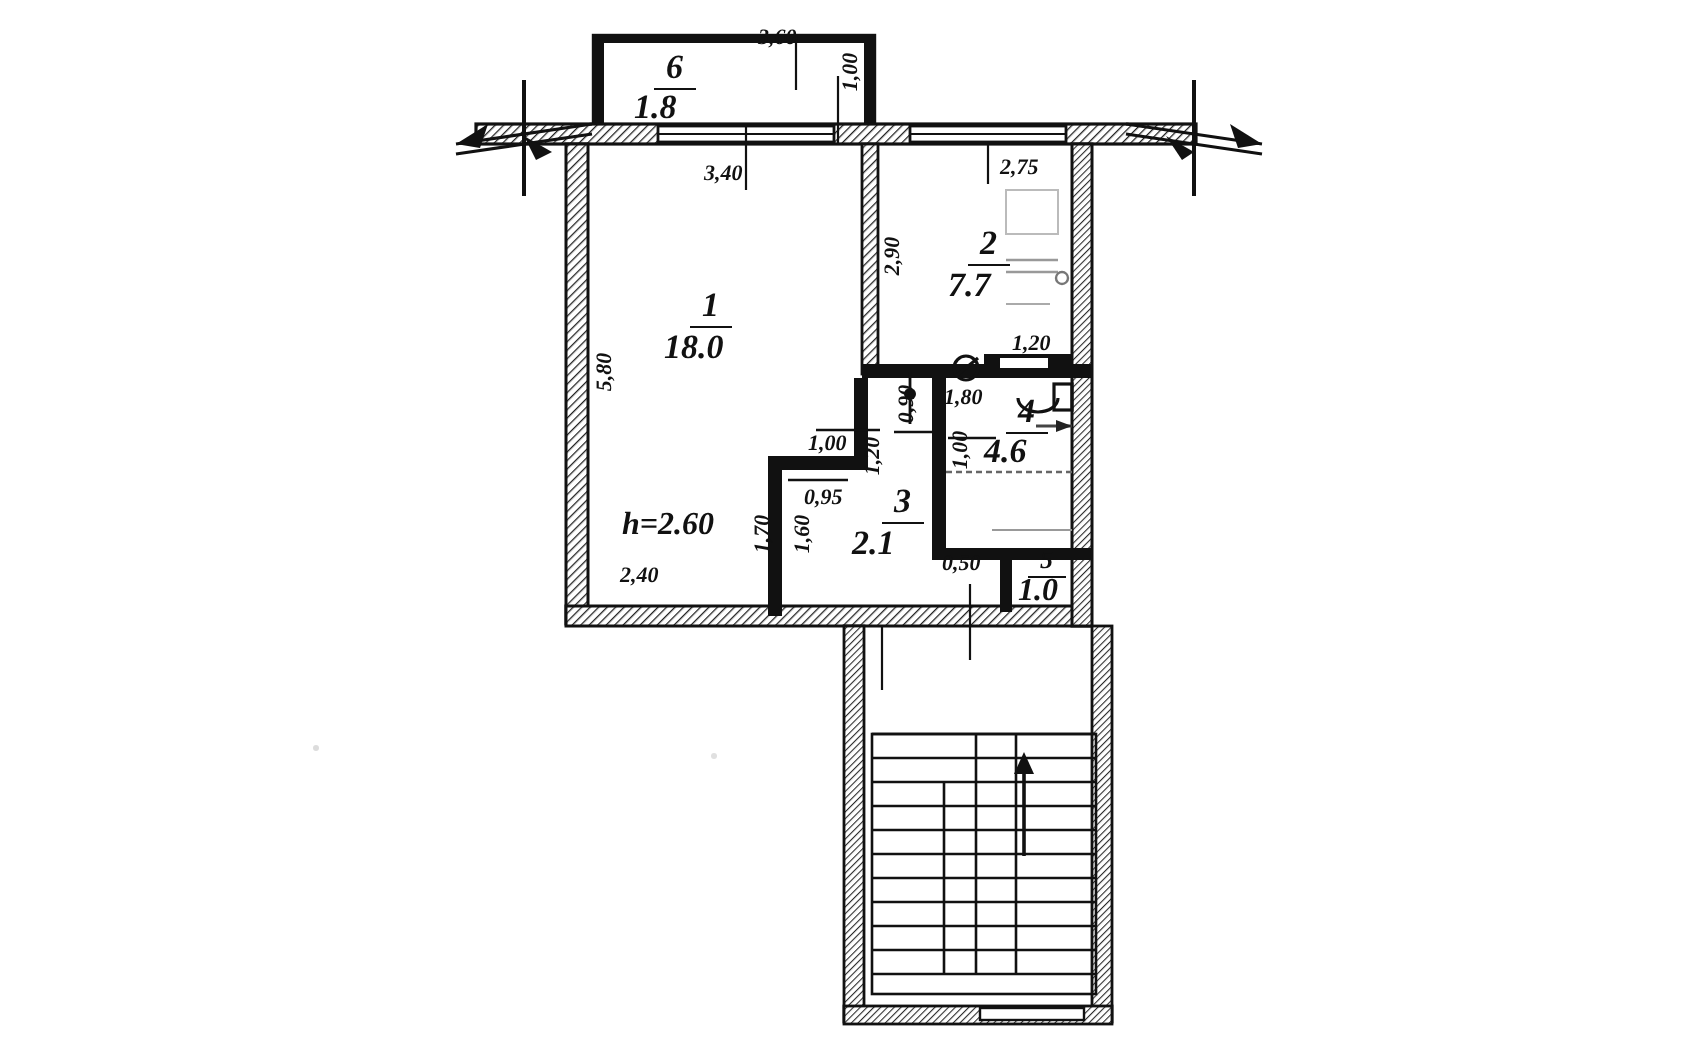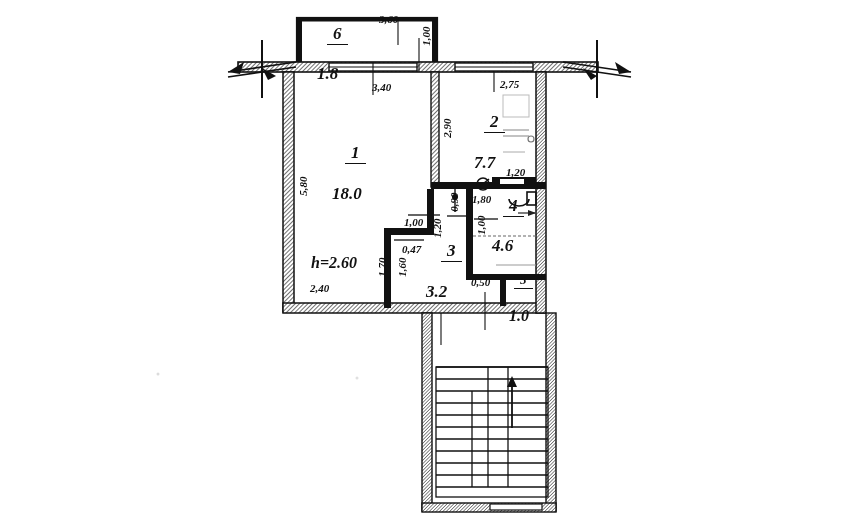--- a/index.html
+++ b/index.html
@@ -1,21 +1,21 @@
 <!DOCTYPE html>
 <html><head>
 <meta charset="utf-8">
 <style>
   html,body{margin:0;padding:0;background:#ffffff;}
   body{width:848px;height:530px;overflow:hidden;font-family:"Liberation Serif",serif;}
   #plan{position:relative;width:848px;height:530px;background:#ffffff;}
   svg{display:block;}
   .lbl{position:absolute;font-family:"Liberation Serif",serif;font-style:italic;font-weight:bold;color:#111;white-space:nowrap;}
   .roomnum{font-size:17px;}
-  .roomarea{font-size:17px;margin-top:20px;}
+  .roomarea{font-size:17px;}
   .dim{font-size:11px;font-weight:bold;font-style:italic;}
   .dim-v{transform-origin:center center;}
   .hnote{font-size:16px;font-weight:bold;font-style:italic;}
   .underline{border-bottom:1.6px solid #111;padding:0 6px 1px 6px;}
 </style>
 </head>
 <body>
 
 <div id="plan">
 
@@ -159,40 +159,40 @@
     </g>
   </svg>
 
   <div class="lbl roomnum" style="left:345px;top:143px;"><span class="underline">1</span></div>
   <div class="lbl roomarea" style="left:332px;top:164px;">18.0</div>
 
   <div class="lbl roomnum" style="left:484px;top:112px;"><span class="underline">2</span></div>
   <div class="lbl roomarea" style="left:474px;top:133px;">7.7</div>
 
   <div class="lbl roomnum" style="left:441px;top:241px;"><span class="underline">3</span></div>
-  <div class="lbl roomarea" style="left:426px;top:262px;">3.2</div>
+  <div class="lbl roomarea" style="left:426px;top:262px;">2.1</div>
 
   <div class="lbl roomnum" style="left:503px;top:196px;"><span class="underline">4</span></div>
   <div class="lbl roomarea" style="left:492px;top:216px;">4.6</div>
 
   <div class="lbl roomnum" style="left:514px;top:272px;font-size:13px;"><span class="underline">5</span></div>
   <div class="lbl roomarea" style="left:509px;top:287px;font-size:16px;">1.0</div>
 
   <div class="lbl roomnum" style="left:327px;top:24px;"><span class="underline">6</span></div>
   <div class="lbl roomarea" style="left:317px;top:44px;">1.8</div>
 
   <div class="lbl hnote" style="left:311px;top:254px;">h=2.60</div>
 
   <div class="lbl dim" style="left:355px;top:13px;margin-left:24px;">3,60</div>
-  <div class="lbl dim" style="left:372px;top:81px;">3,40</div>
+  <div class="lbl dim" style="left:352px;top:81px;">3,40</div>
   <div class="lbl dim" style="left:481px;top:78px;margin-left:19px;">2,75</div>
   <div class="lbl dim" style="left:310px;top:282px;">2,40</div>
   <div class="lbl dim" style="left:506px;top:166px;">1,20</div>
   <div class="lbl dim" style="left:404px;top:216px;">1,00</div>
-  <div class="lbl dim" style="left:402px;top:243px;">0,47</div>
+  <div class="lbl dim" style="left:402px;top:243px;">0,95</div>
   <div class="lbl dim" style="left:472px;top:193px;">1,80</div>
   <div class="lbl dim" style="left:471px;top:276px;">0,50</div>
 
   <div class="lbl dim dim-v" style="left:416px;top:30px;transform:rotate(-90deg);">1,00</div>
   <div class="lbl dim dim-v" style="left:293px;top:180px;transform:rotate(-90deg);">5,80</div>
   <div class="lbl dim dim-v" style="left:437px;top:122px;transform:rotate(-90deg);">2,90</div>
   <div class="lbl dim dim-v" style="left:444px;top:196px;transform:rotate(-90deg);">0,90</div>
   <div class="lbl dim dim-v" style="left:427px;top:222px;transform:rotate(-90deg);">1,20</div>
   <div class="lbl dim dim-v" style="left:372px;top:261px;transform:rotate(-90deg);">1,70</div>
   <div class="lbl dim dim-v" style="left:392px;top:261px;transform:rotate(-90deg);">1,60</div>

